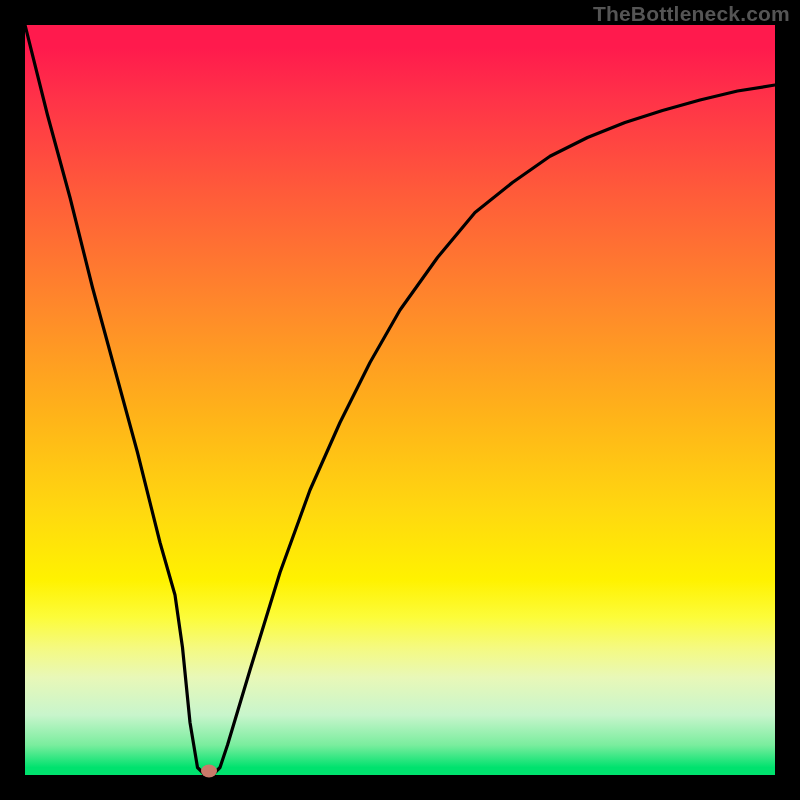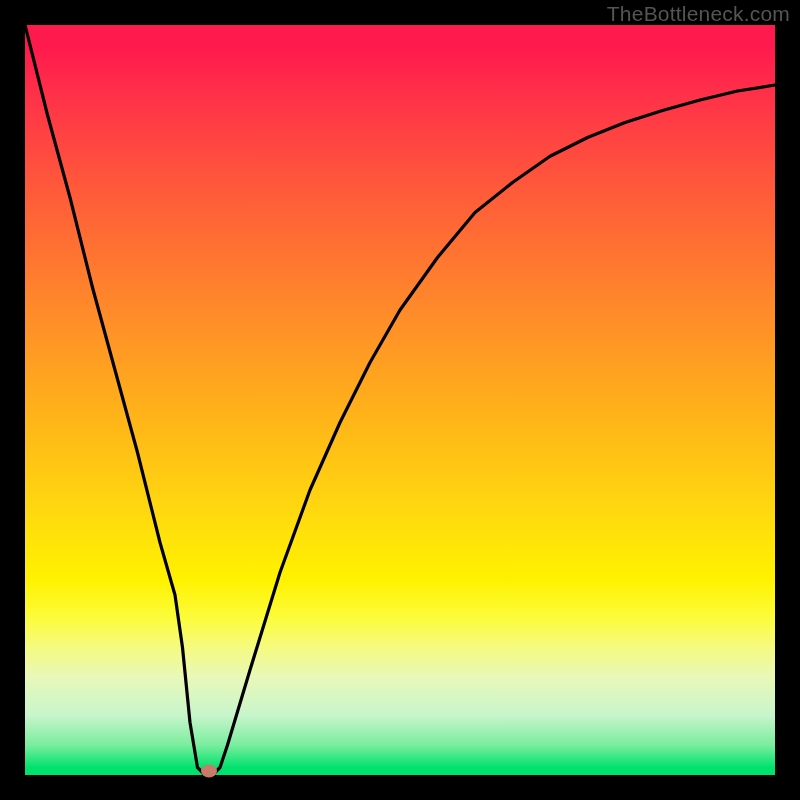--- a/index.html
+++ b/index.html
@@ -10,21 +10,21 @@
     position: relative;
     overflow: hidden;
     font-family: Arial, sans-serif;
   }
   .watermark {
     position: absolute;
     top: 2px;
     right: 10px;
     color: #555;
     font-size: 21px;
-    font-weight: normal;
+    font-weight: bold;
     z-index: 10;
     letter-spacing: 0.2px;
   }
   .plot-area {
     position: absolute;
     top: 25px;
     left: 25px;
     width: 750px;
     height: 750px;
     background: linear-gradient(to bottom,

